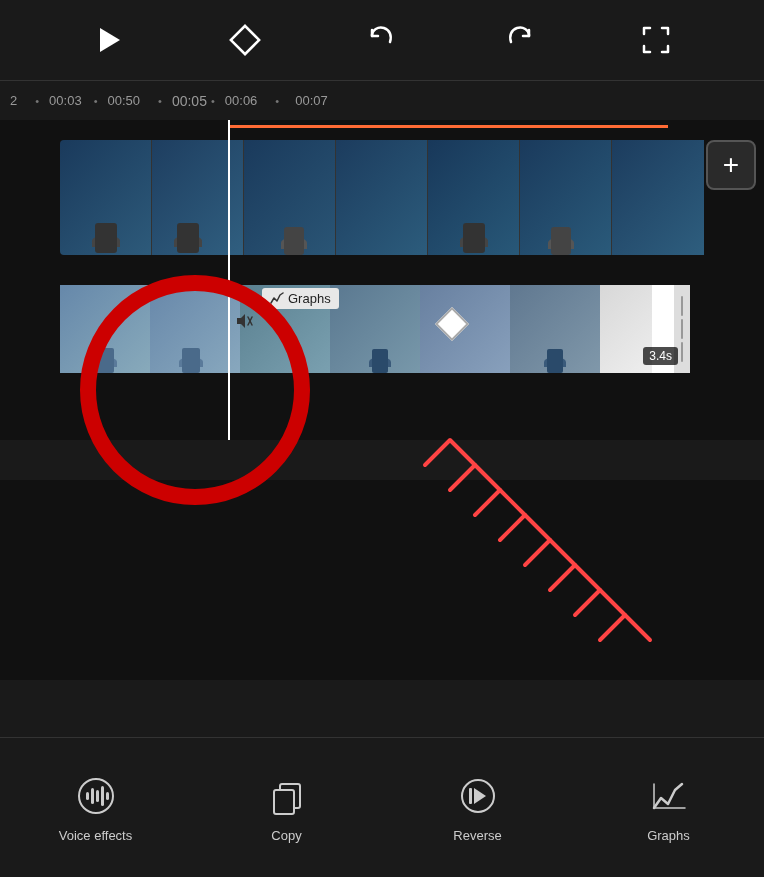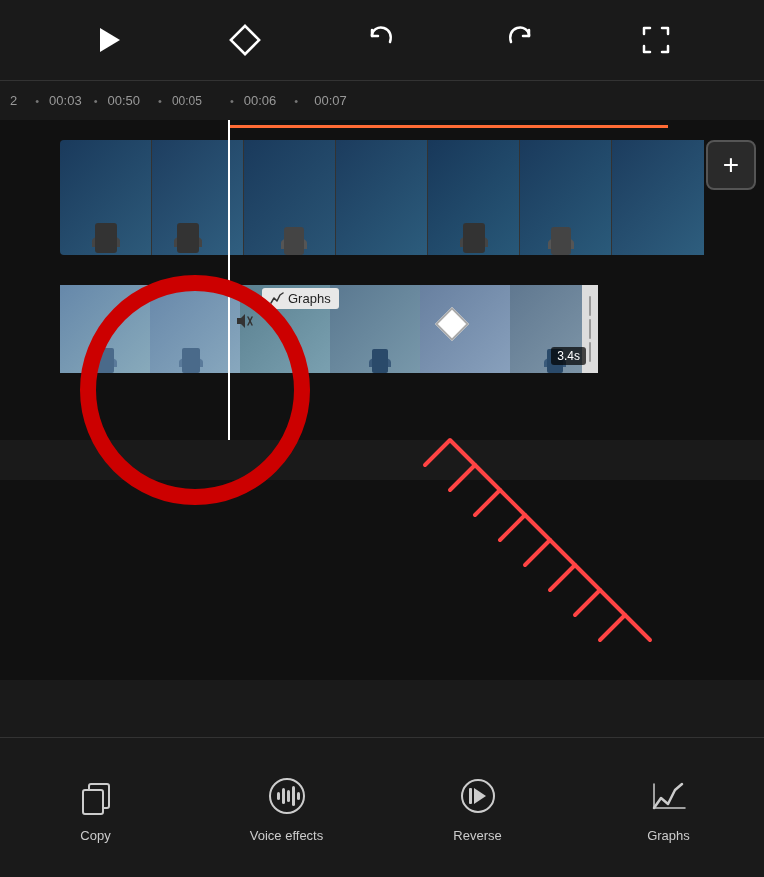--- a/index.html
+++ b/index.html
@@ -203,21 +203,21 @@
       gap: 0;
       color: #999;
       font-size: 13px;
     }
 
     
     .sec-container {
       position: absolute;
       left: 60px;
       top: 165px;
-      width: 538px;
+      width: 630px;
       height: 88px;
       background: white;
       border-radius: 0;
       overflow: hidden;
       display: flex;
     }
     .sec-thumb {
       width: 90px;
       height: 88px;
       flex-shrink: 0;
@@ -303,21 +303,21 @@
 </div>
 
 <div class="timeline-ruler">
   <div class="ruler-container" style="display:flex; align-items:center; width:100%; color:#999; font-size:13px; gap:0;">
     <span style="margin-right:18px; color:#999; font-size:13px;">2</span>
     <span style="color:#777; font-size:11px; margin-right:10px;">•</span>
     <span style="margin-right:12px; color:#999; font-size:13px;">00:03</span>
     <span style="color:#777; font-size:11px; margin-right:10px;">•</span>
     <span style="margin-right:18px; color:#999; font-size:13px;">00:50</span>
     <span style="color:#777; font-size:11px; margin-right:10px;">•</span>
-    <span style="margin-right:28px; color:#999; font-size:12px;">00:05</span>
+    <span style="margin-right:4px; color:#999; font-size:14px;">00:05</span>
     <span style="color:#777; font-size:11px; margin-right:10px;">•</span>
     <span style="margin-right:18px; color:#999; font-size:13px;">00:06</span>
     <span style="color:#777; font-size:11px; margin-right:10px;">•</span>
     <span style="color:#999; font-size:13px;margin-left:6px;">00:07</span>
   </div>
 </div>
 
 <div class="timeline-area">
 
   <div class="orange-line"></div>
@@ -448,51 +448,51 @@
       <polyline points="170,90 145,65 120,90"></polyline>
 
       <polyline points="145,65 120,40 95,65"></polyline>
     </g>
   </svg>
 </div>
 
 <div style="position:absolute; top:480px; left:0; width:100%; height:200px; background:#111111;"></div>
 
 <div class="bottom-toolbar">
-
-  <div class="bottom-tool-item">
-    <div class="bottom-tool-icon">
-      <svg width="40" height="40" viewBox="0 0 40 40" fill="none">
-
-        <rect x="13" y="8" width="20" height="24" rx="2" stroke="#cccccc" stroke-width="2" fill="none"></rect>
-
-        <rect x="7" y="14" width="20" height="24" rx="2" stroke="#cccccc" stroke-width="2" fill="#1a1a1a"></rect>
-      </svg>
-    </div>
-    <span class="bottom-tool-label">Copy</span>
-  </div>
 
   <div class="bottom-tool-item">
     <div class="bottom-tool-icon">
       <svg width="40" height="40" viewBox="0 0 40 40" fill="none">
         <circle cx="20" cy="20" r="17" stroke="#cccccc" stroke-width="2" fill="none"></circle>
 
         <rect x="10" y="16" width="3" height="8" rx="1.5" fill="#cccccc"></rect>
         <rect x="15" y="12" width="3" height="16" rx="1.5" fill="#cccccc"></rect>
         <rect x="20" y="14" width="3" height="12" rx="1.5" fill="#cccccc"></rect>
         <rect x="25" y="10" width="3" height="20" rx="1.5" fill="#cccccc"></rect>
         <rect x="30" y="16" width="3" height="8" rx="1.5" fill="#cccccc"></rect>
       </svg>
     </div>
     <span class="bottom-tool-label">Voice effects</span>
   </div>
 
   <div class="bottom-tool-item">
     <div class="bottom-tool-icon">
       <svg width="40" height="40" viewBox="0 0 40 40" fill="none">
+
+        <rect x="13" y="8" width="20" height="24" rx="2" stroke="#cccccc" stroke-width="2" fill="none"></rect>
+
+        <rect x="7" y="14" width="20" height="24" rx="2" stroke="#cccccc" stroke-width="2" fill="#1a1a1a"></rect>
+      </svg>
+    </div>
+    <span class="bottom-tool-label">Copy</span>
+  </div>
+
+  <div class="bottom-tool-item">
+    <div class="bottom-tool-icon">
+      <svg width="40" height="40" viewBox="0 0 40 40" fill="none">
         <circle cx="20" cy="20" r="16" stroke="#cccccc" stroke-width="2" fill="none"></circle>
 
         <polygon points="16,12 16,28 28,20" fill="#cccccc"></polygon>
         <rect x="11" y="12" width="3" height="16" rx="1" fill="#cccccc"></rect>
       </svg>
     </div>
     <span class="bottom-tool-label">Reverse</span>
   </div>
 
 

